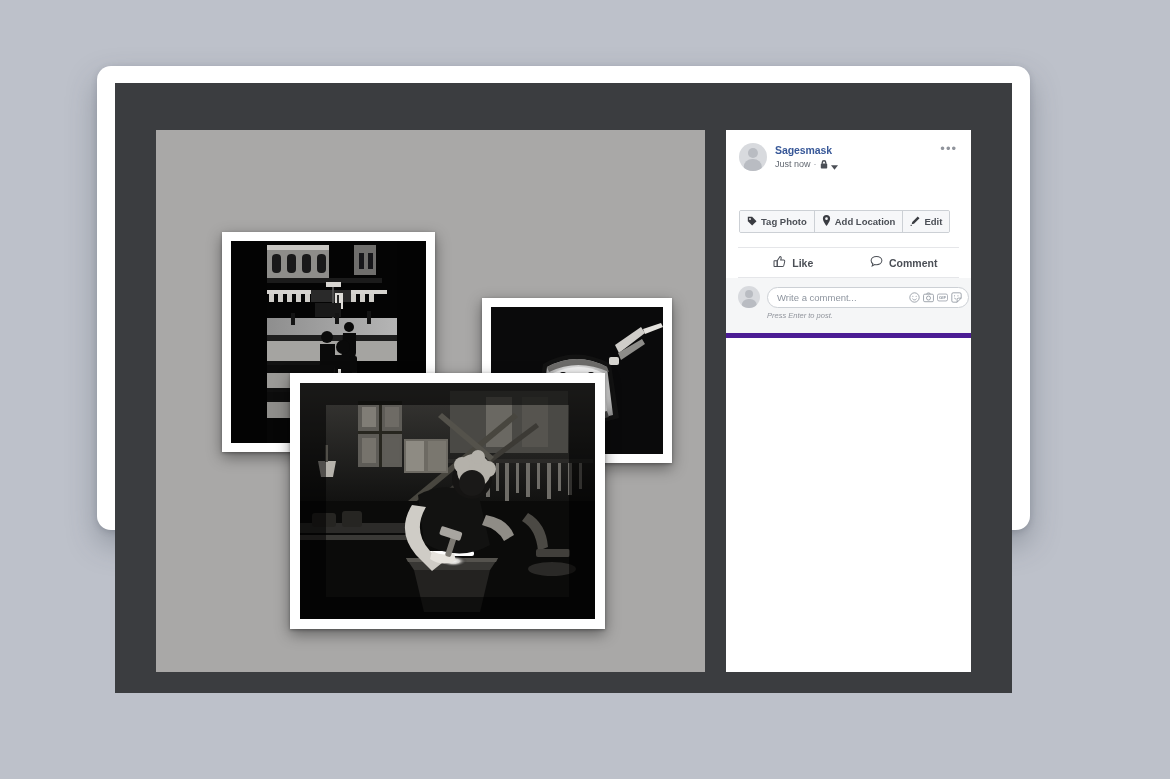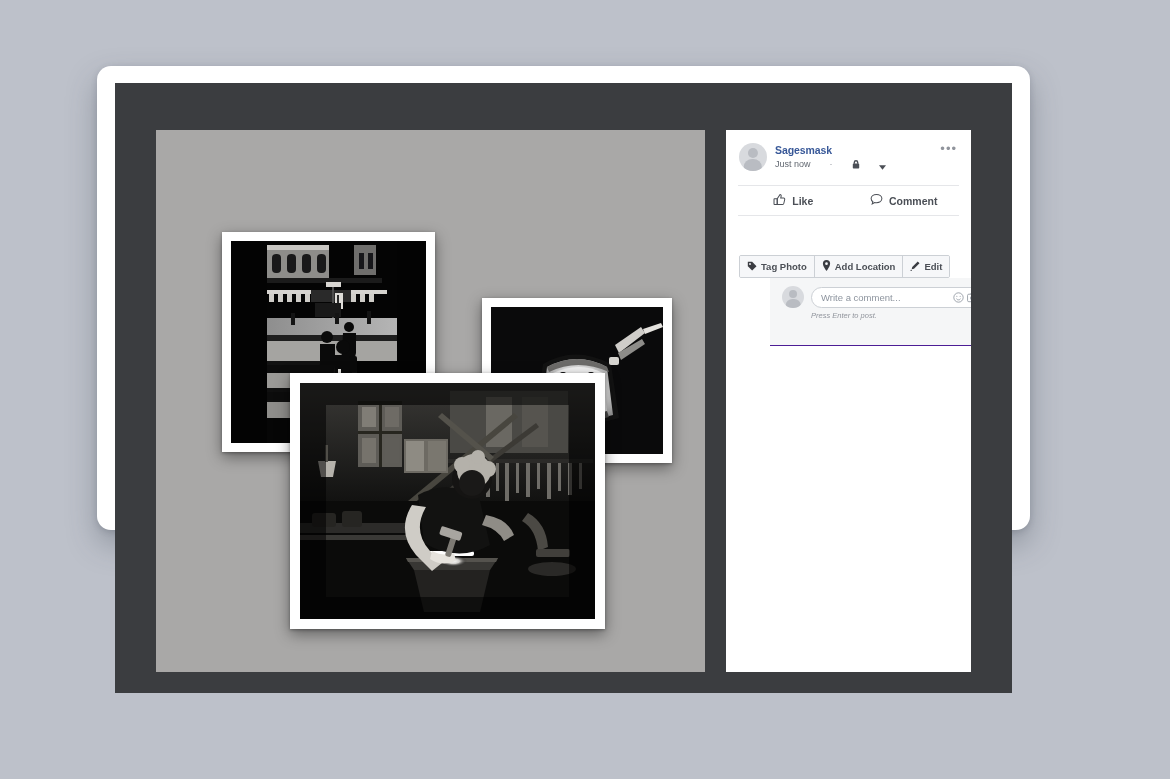--- a/index.html
+++ b/index.html
@@ -126,21 +126,21 @@
   #post-header-text { margin-left: 8px; line-height: 1.25; padding-top: 1px; }
   #post-author {
     font-weight: bold;
     font-size: 10.5px;
     color: #385898;
     letter-spacing: -0.1px;
   }
   #post-meta-row {
     display: flex;
     align-items: center;
-    gap: 19px;
+    gap: 3px;
     margin-top: 2px;
     color: #616770;
     font-size: 9px;
   }
   #post-meta-dot { color: #90949c; }
   .lock-icon { display: inline-block; width: 8px; height: 9px; }
   .caret-icon { display: inline-block; width: 7px; height: 5px; }
 
   #post-menu-button {
     position: absolute;
@@ -203,23 +203,22 @@
     padding: 7px 0;
     font-size: 10.5px;
     font-weight: bold;
     color: #4b4f56;
     cursor: pointer;
   }
 
   
   #comment-composer {
     background: #f5f6f7;
-    padding: 8px 12px 25px 12px;
-    border-bottom: 1px solid #4c1d95;
-    margin-left: 44px;
+    padding: 8px 12px 13px 12px;
+    border-bottom: 5px solid #4c1d95;
   }
   #comment-row { display: flex; align-items: center; gap: 7px; }
   #comment-row .avatar-circle { width: 22px; height: 22px; }
   #comment-input-wrap {
     flex: 1;
     display: flex;
     align-items: center;
     background: #ffffff;
     border: 1px solid #ccd0d5;
     border-radius: 11px;
@@ -502,67 +501,67 @@
               <svg width="7" height="5" viewBox="0 0 8 5" fill="#4b4f56">
                   <path d="M0 0h8L4 5z"></path>
                 </svg>
             </span>
           </div>
         </div>
         <div id="post-menu-button">•••</div>
       </div>
 
 
+      <div id="photo-actions">
+        <div class="photo-action-btn">
+          <span>
+            <svg width="10" height="10" viewBox="0 0 12 12" fill="#3a3c42">
+              <path d="M1 1h5.2L11.4 6.2 6.2 11.4 1 6.2z"></path>
+              <circle cx="3.6" cy="3.6" r="1.1" fill="#f6f7f9"></circle>
+            </svg>
+          </span>
+          <span>Tag Photo</span>
+        </div>
+        <div class="photo-action-btn">
+          <span>
+            <svg width="9" height="11" viewBox="0 0 10 12" fill="#3a3c42">
+              <path d="M5 0a4 4 0 0 0-4 4c0 3 4 8 4 8s4-5 4-8a4 4 0 0 0-4-4z"></path>
+              <circle cx="5" cy="4" r="1.5" fill="#f6f7f9"></circle>
+            </svg>
+          </span>
+          <span>Add Location</span>
+        </div>
+        <div class="photo-action-btn">
+          <span>
+            <svg width="10" height="10" viewBox="0 0 12 12" fill="#3a3c42">
+              <path d="M9.3 0.6l2.1 2.1-6.6 6.6-2.8 0.7 0.7-2.8z"></path>
+              <path d="M1.2 10.2l1.4 1.4-2.2 0.6z"></path>
+            </svg>
+          </span>
+          <span>Edit</span>
+        </div>
+      </div>
+
       <div id="engagement-bar">
         <div class="engagement-btn">
           <span>
             <svg width="13" height="13" viewBox="0 0 14 14" fill="none" stroke="#4b4f56" stroke-width="1.1">
               <path d="M4.6 12.4V6.1l3-4.5c.9 0 1.4.7 1.2 1.7l-.5 2.2h3.2c.8 0 1.3.7 1.1 1.5l-.9 4c-.1.8-.7 1.4-1.5 1.4H4.6z"></path>
               <rect x="1.1" y="6.1" width="3.4" height="6.3" rx="0.5"></rect>
             </svg>
           </span>
           <span>Like</span>
         </div>
         <div class="engagement-btn">
           <span>
             <svg width="13" height="13" viewBox="0 0 14 14" fill="none" stroke="#4b4f56" stroke-width="1.1">
               <path d="M1.2 6c0-2.6 2.6-4.4 5.8-4.4S12.8 3.4 12.8 6s-2.6 4.4-5.8 4.4c-.7 0-1.4-.1-2-.2l-2.6 1.5.7-2.3C1.9 8.6 1.2 7.4 1.2 6z"></path>
             </svg>
           </span>
           <span>Comment</span>
-        </div>
-      </div>
-
-      <div id="photo-actions">
-        <div class="photo-action-btn">
-          <span>
-            <svg width="10" height="10" viewBox="0 0 12 12" fill="#3a3c42">
-              <path d="M1 1h5.2L11.4 6.2 6.2 11.4 1 6.2z"></path>
-              <circle cx="3.6" cy="3.6" r="1.1" fill="#f6f7f9"></circle>
-            </svg>
-          </span>
-          <span>Tag Photo</span>
-        </div>
-        <div class="photo-action-btn">
-          <span>
-            <svg width="9" height="11" viewBox="0 0 10 12" fill="#3a3c42">
-              <path d="M5 0a4 4 0 0 0-4 4c0 3 4 8 4 8s4-5 4-8a4 4 0 0 0-4-4z"></path>
-              <circle cx="5" cy="4" r="1.5" fill="#f6f7f9"></circle>
-            </svg>
-          </span>
-          <span>Add Location</span>
-        </div>
-        <div class="photo-action-btn">
-          <span>
-            <svg width="10" height="10" viewBox="0 0 12 12" fill="#3a3c42">
-              <path d="M9.3 0.6l2.1 2.1-6.6 6.6-2.8 0.7 0.7-2.8z"></path>
-              <path d="M1.2 10.2l1.4 1.4-2.2 0.6z"></path>
-            </svg>
-          </span>
-          <span>Edit</span>
         </div>
       </div>
 
       <div id="comment-composer">
         <div id="comment-row">
           <div class="avatar-circle"></div>
           <div id="comment-input-wrap">
             <input id="comment-input" type="text" placeholder="Write a comment..." style="">
             <div id="comment-tools">
               <span class="comment-tool">

